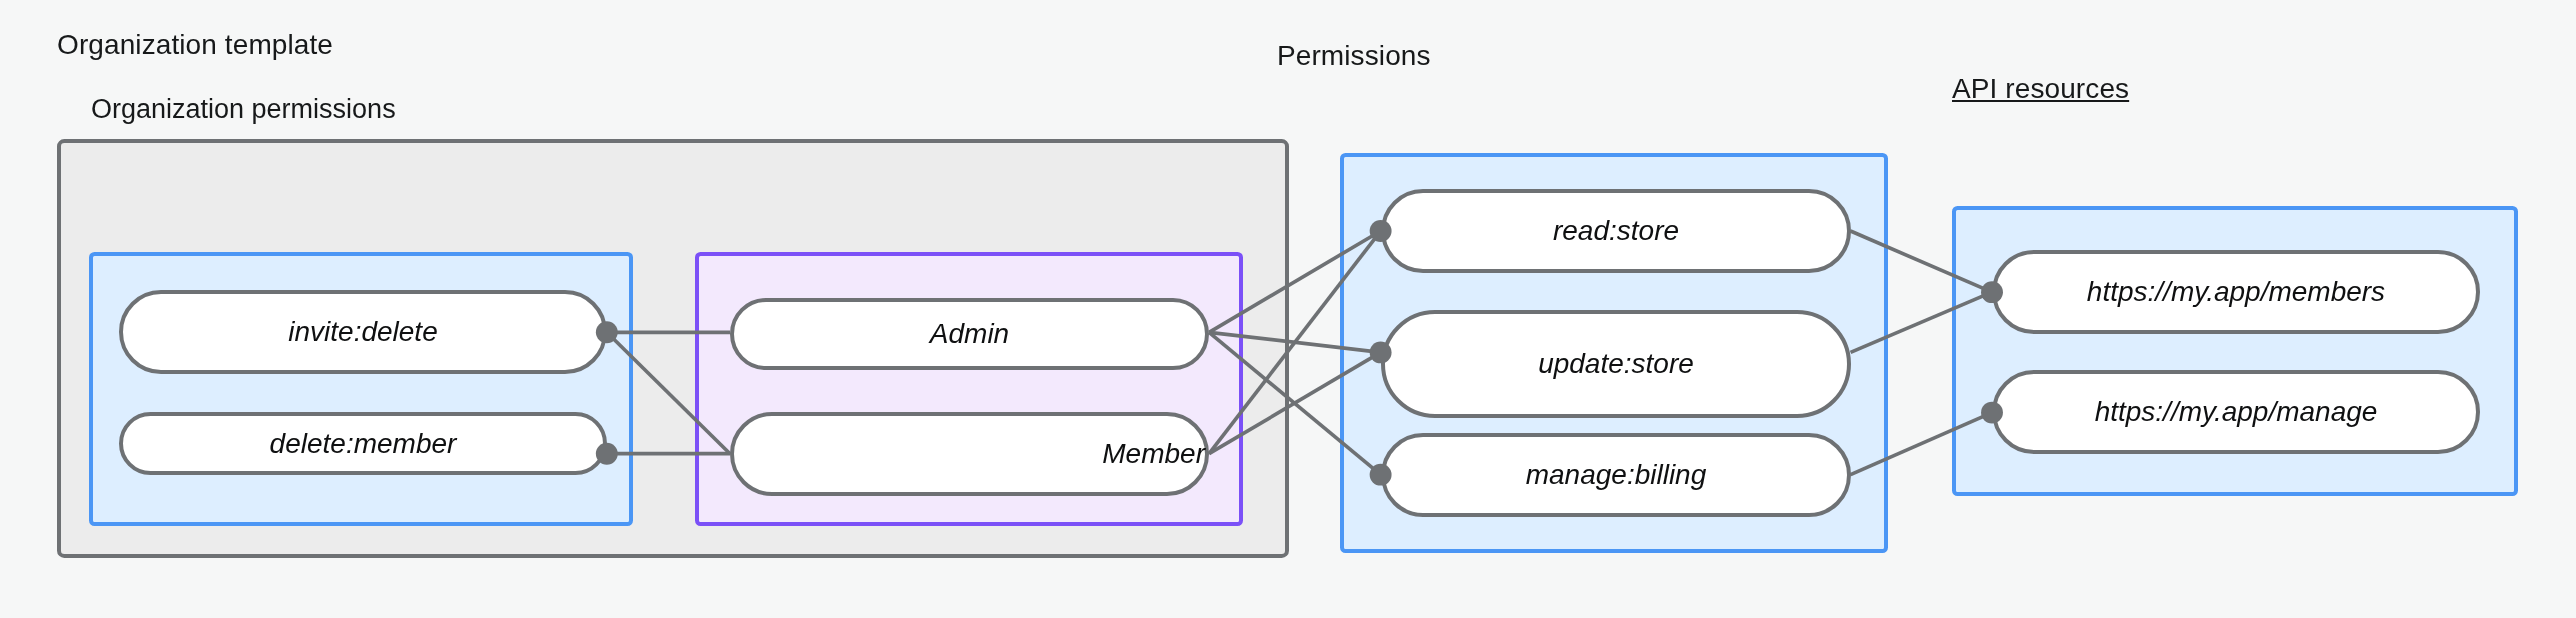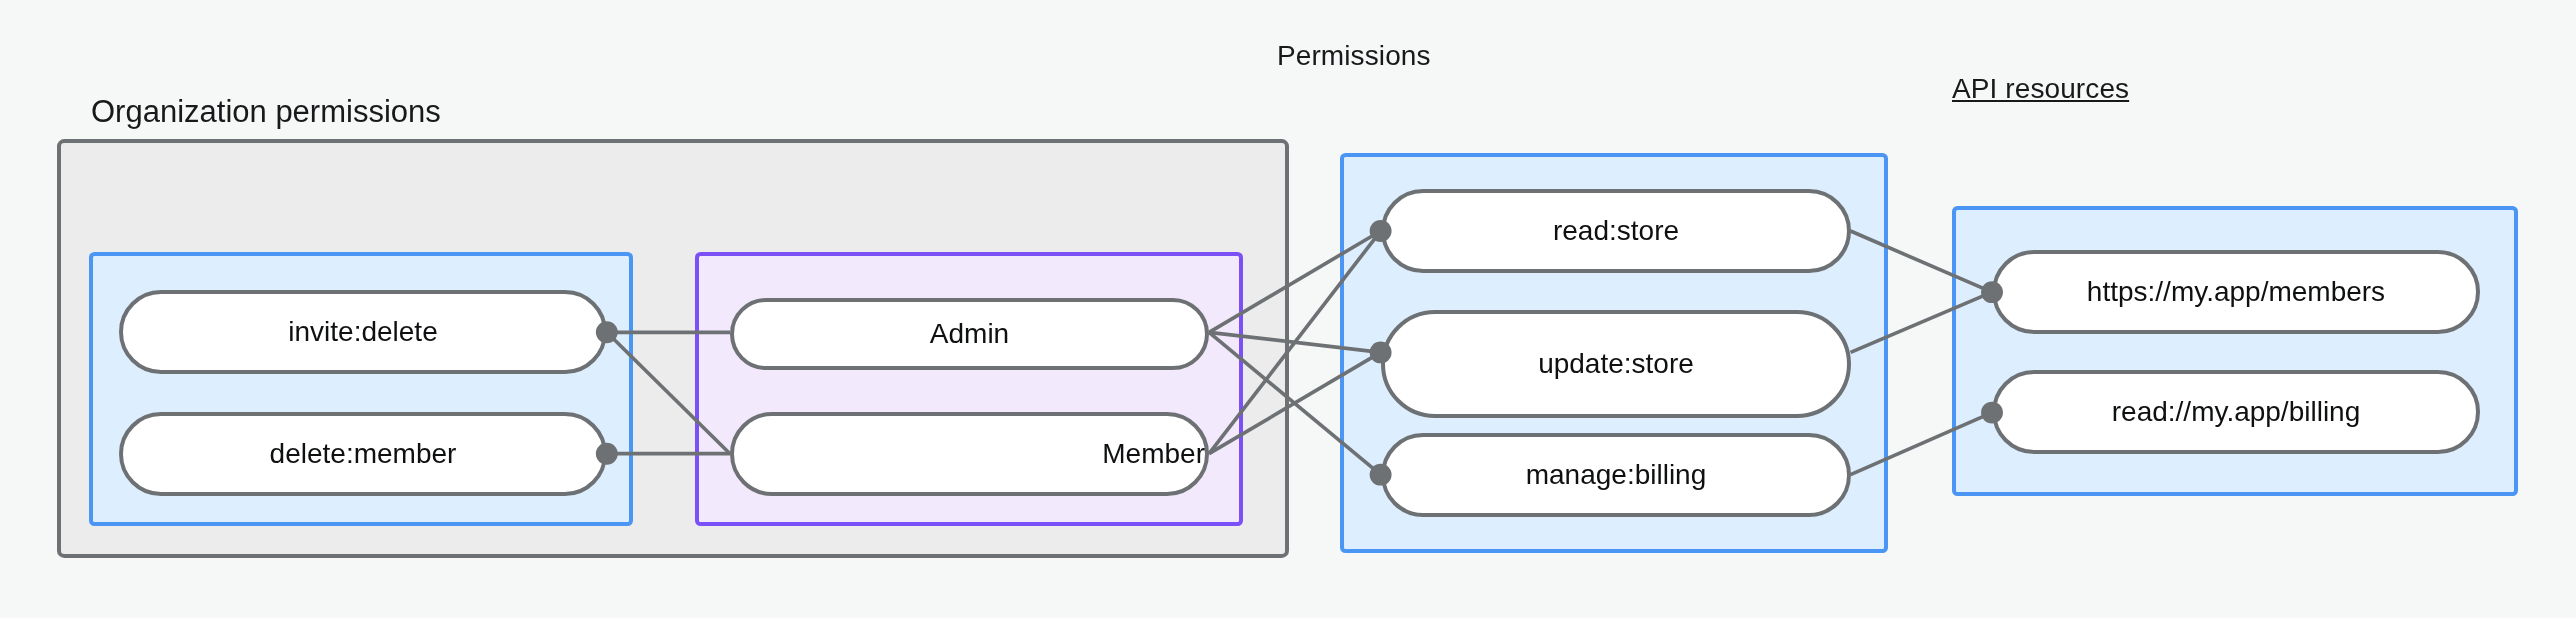--- a/index.html
+++ b/index.html
@@ -19,21 +19,21 @@
   
   .group-label {
     position: absolute;
     font-size: 28px;
     color: #17191a;
     white-space: nowrap;
     letter-spacing: 0.1px;
   }
   .sub-label {
     position: absolute;
-    font-size: 31px;
+    font-size: 27px;
     color: #17191a;
     white-space: nowrap;
   }
 
   .org-template-box {
     position: absolute;
     left: 57px;
     top: 139px;
     width: 1232px;
     height: 419px;
@@ -98,20 +98,21 @@
     align-items: center;
     justify-content: center;
     background: #ffffff;
     border: 4.6px solid #6e7174;
     border-radius: 55px;
     box-sizing: border-box;
     font-size: 28px;
     color: #0f1011;
     white-space: nowrap;
     z-index: 5;
+    font-style: italic;
   }
 
   
   #edges {
     position: absolute;
     left: 0;
     top: 0;
     width: 2576px;
     height: 619px;
     pointer-events: none;
@@ -152,20 +153,21 @@
       <line x1="1325" y1="497" x2="1513" y2="386"></line>
 
       <line x1="2028" y1="253" x2="2183" y2="320"></line>
 
       <line x1="2028" y1="386" x2="2183" y2="320"></line>
 
       <line x1="2028" y1="520" x2="2183" y2="452"></line>
     </g>
   </svg>
 
+  <div class="group-label" style="left:57px; top:29px;">Organization template</div>
 
   <div class="org-template-box"></div>
 
   <div class="sub-label" style="left:91px; top:94px;">Organization permissions</div>
 
   <div class="org-perms-box"></div>
 
 
   <div class="org-roles-box"></div>
 
@@ -173,21 +175,21 @@
 
   <div class="permissions-box"></div>
 
   <div class="group-label" style="left:1952px; top:73px;text-decoration:underline;">API resources</div>
 
   <div class="api-box"></div>
 
   <div class="node" style="left:119px; top:290px; width:488px; height:84px;">
     <span>invite:delete</span>
   </div>
-  <div class="node" style="left:119px; top:412px; width:488px; height:84px;">
+  <div class="node" style="left:119px; top:412px; width:488px; height:63px;">
     <span>delete:member</span>
   </div>
 
   <div class="node" style="left:730px; top:290px; width:479px; height:72px;margin-top:8px;">
     <span>Admin</span>
   </div>
   <div class="node" style="left:730px; top:412px; width:479px; height:84px;justify-content:flex-end;">
     <span>Member</span>
   </div>
 
@@ -198,21 +200,21 @@
     <span>update:store</span>
   </div>
   <div class="node" style="left:1992px; top:250px; width:488px; height:84px;">
     <span>https://my.app/members</span>
   </div>
 
   <div class="node" style="left:1381px; top:433px; width:470px; height:84px;">
     <span>manage:billing</span>
   </div>
   <div class="node" style="left:1992px; top:370px; width:488px; height:84px;">
-    <span>read://my.app/billing</span>
+    <span>https://my.app/manage</span>
   </div>
 
   <svg id="dots" viewBox="0 0 2823 678" xmlns="http://www.w3.org/2000/svg">
     <g fill="#6e7174">
       <circle cx="665" cy="364" r="12"></circle>
       <circle cx="665" cy="497" r="12"></circle>
       <circle cx="1513" cy="253" r="12"></circle>
       <circle cx="1513" cy="386" r="12"></circle>
       <circle cx="1513" cy="520" r="12"></circle>
       <circle cx="2183" cy="320" r="12"></circle>

